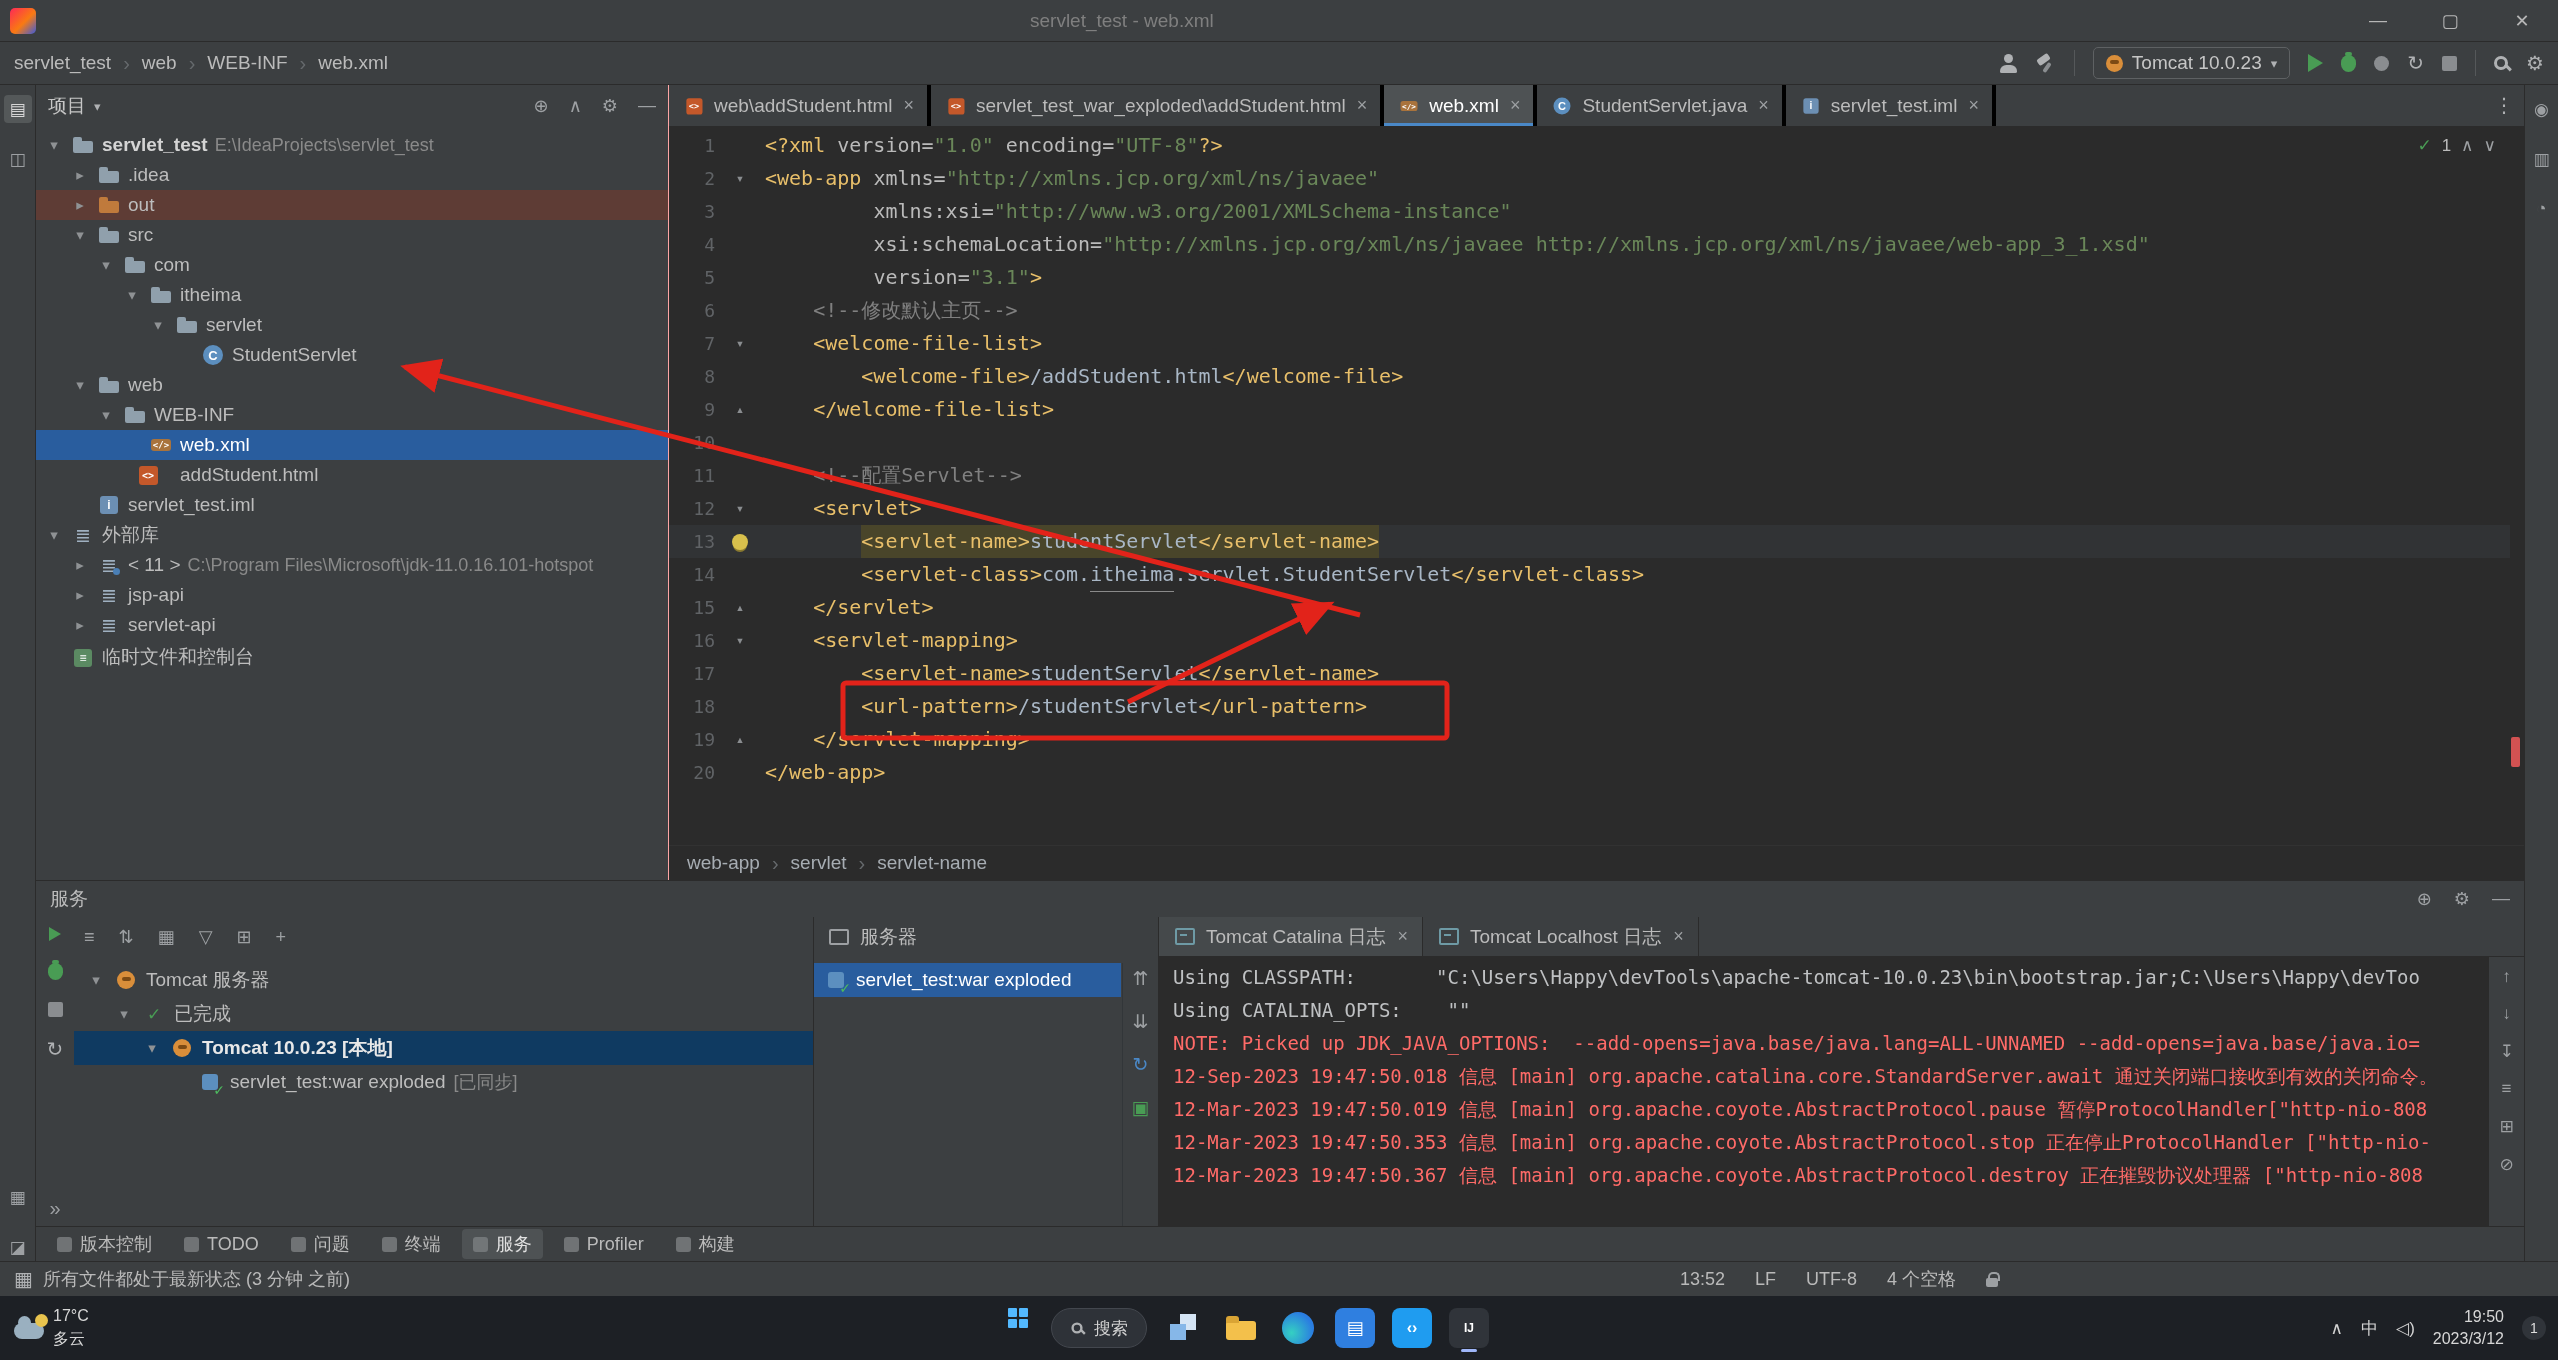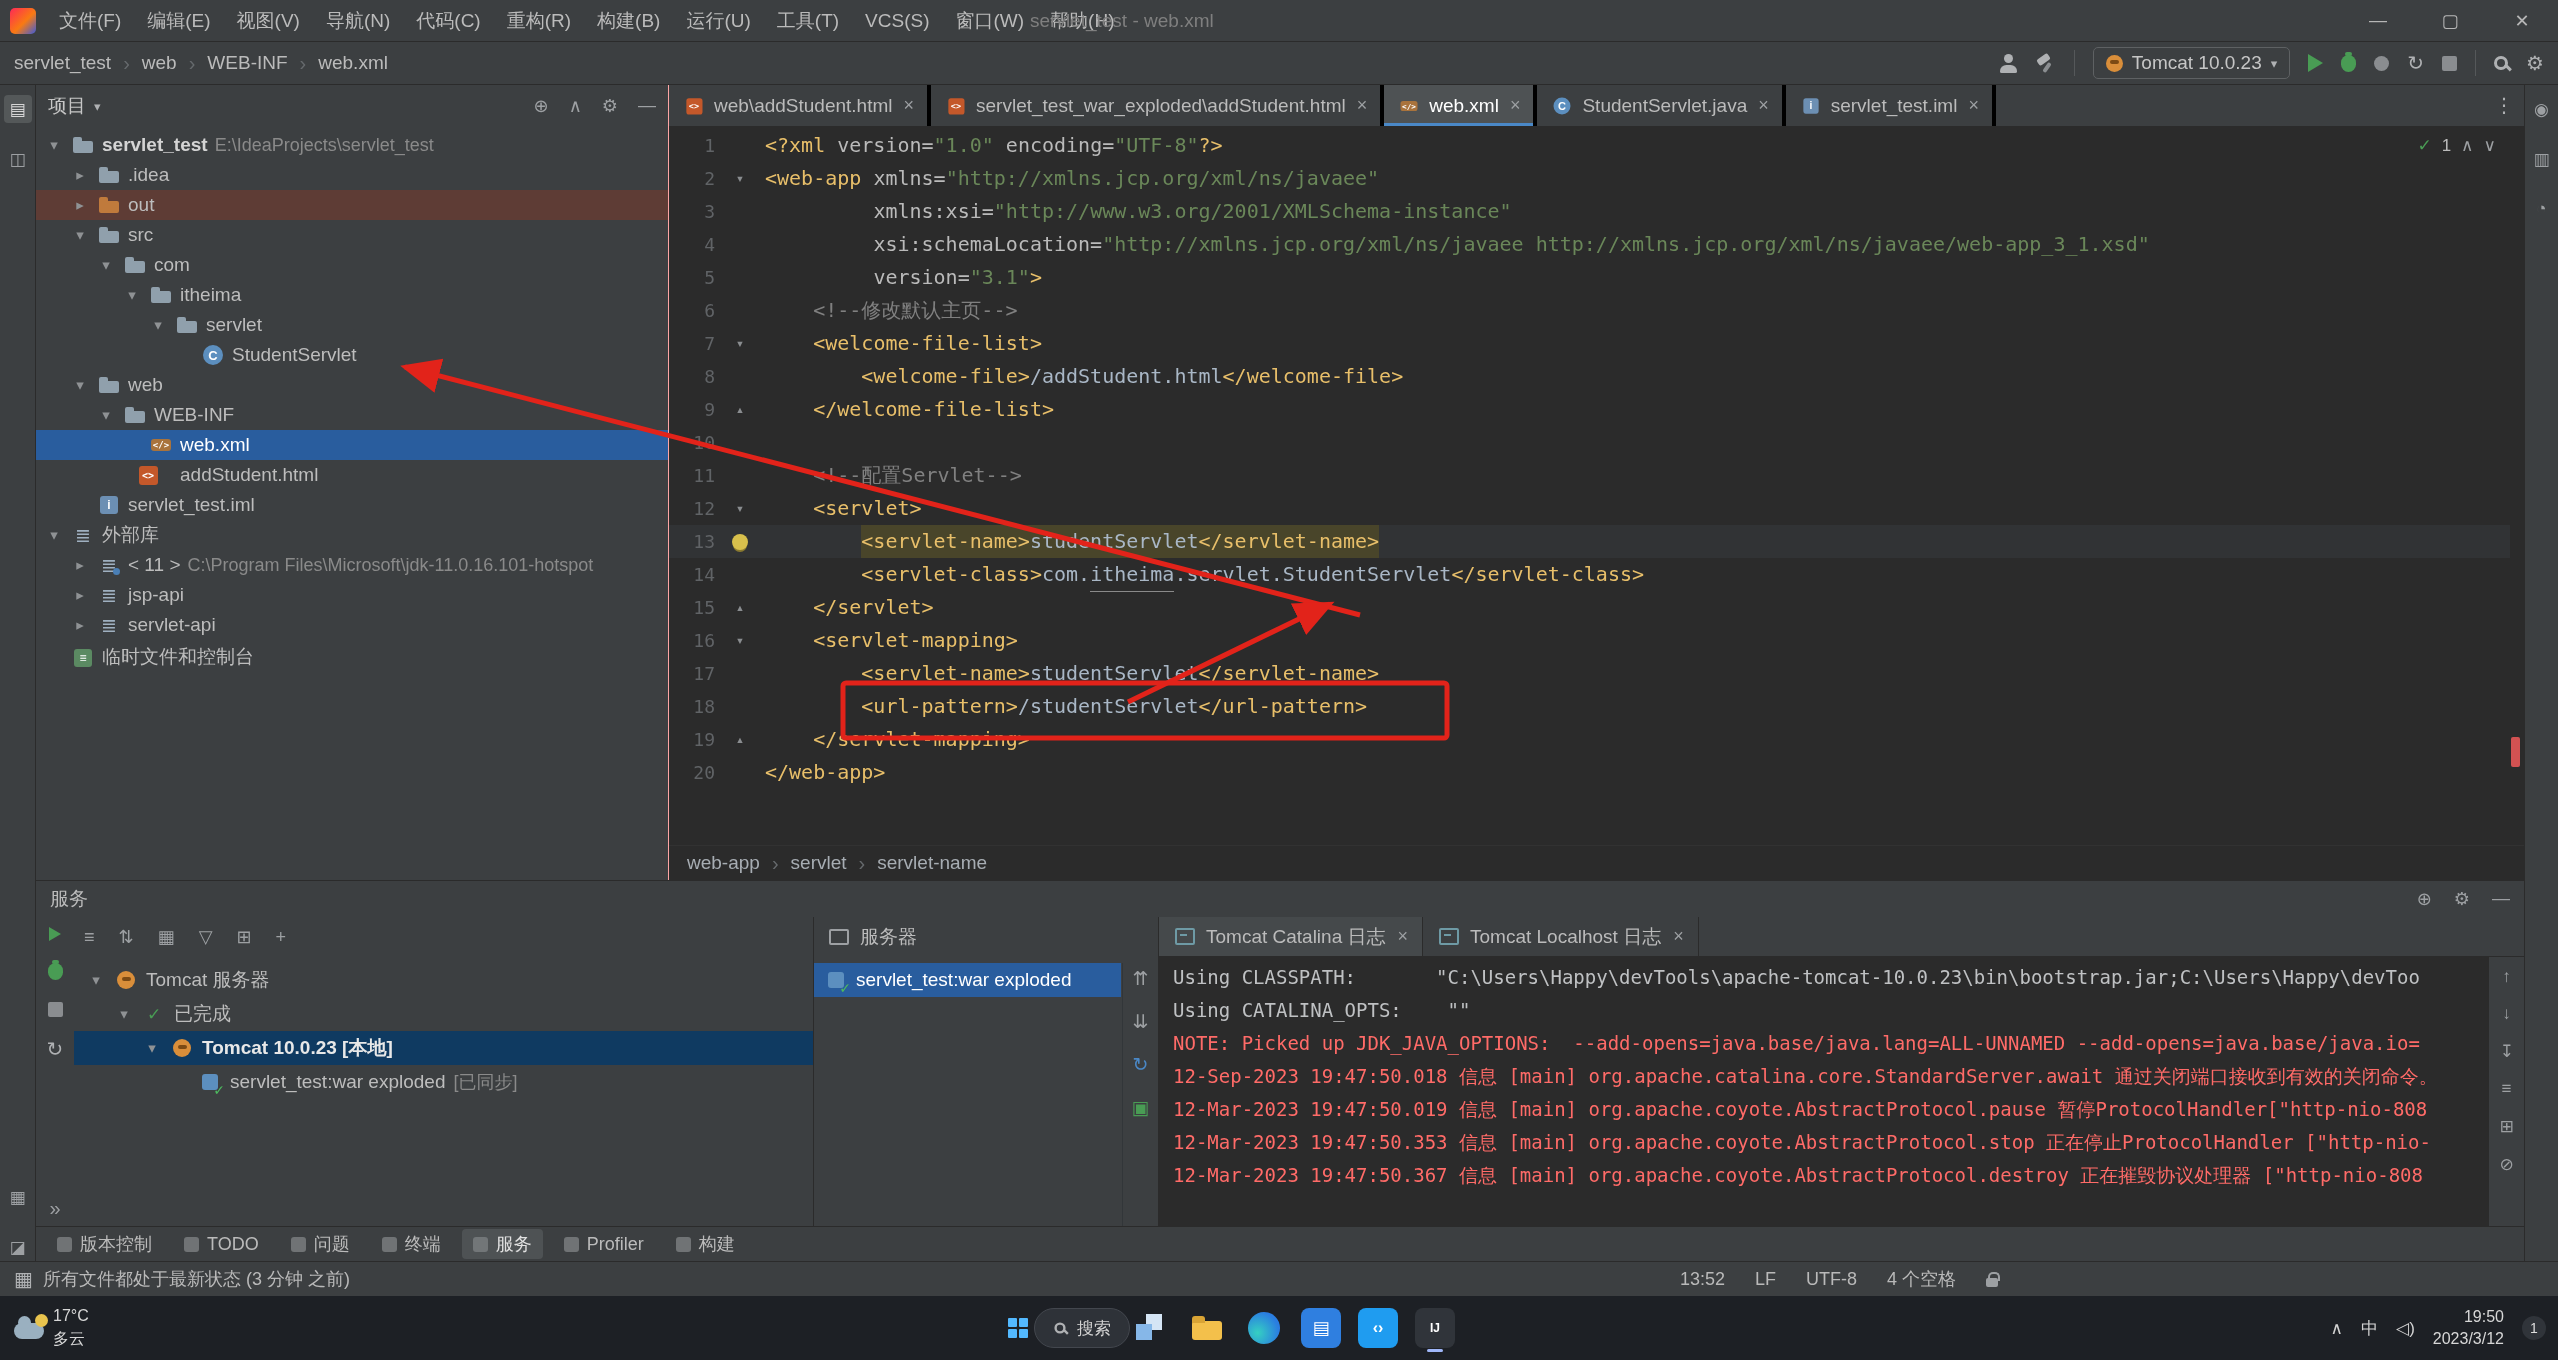--- a/index.html
+++ b/index.html
@@ -175,21 +175,21 @@
   .sb-left{display:flex;align-items:center;gap:10px}
   .sb-right{position:absolute;right:560px;display:flex;align-items:center;gap:30px}
 
   
   .taskbar{position:absolute;left:0;right:0;bottom:0;height:64px;background:#1d2025}
   .tb-weather{position:absolute;left:14px;top:8px;display:flex;align-items:center;gap:9px}
   .cloud{position:relative;width:30px;height:16px;background:#9ab0c0;border-radius:9px;margin-top:8px}
   .cloud::before{content:"";position:absolute;left:4px;top:-7px;width:13px;height:13px;border-radius:50%;background:#9ab0c0}
   .cloud::after{content:"";position:absolute;right:-4px;top:-9px;width:13px;height:13px;border-radius:50%;background:#e8c34d}
   .weather-txt{display:flex;flex-direction:column;line-height:23px;font-size:16px;color:#d7d7d7}
-  .tb-center{position:absolute;left:1002px;top:12px;display:flex;align-items:center;}
+  .tb-center{position:absolute;left:1002px;top:12px;display:flex;align-items:flex-start;gap:17px}
   .winlogo{display:grid;grid-template-columns:9px 9px;grid-template-rows:9px 9px;gap:2px;margin:0 6px}
   .winlogo i{background:#53b9ff;border-radius:1px}
   .search-pill{height:40px;display:flex;align-items:center;gap:10px;background:#2e3238;border:1px solid #43474e;
                border-radius:20px;padding:0 18px;color:#d2d2d2;font-size:17px}
   .search-pill .lens{transform:scale(.8)}
   .tb-icon{width:40px;height:40px;border-radius:6px;position:relative;display:flex;align-items:center;justify-content:center}
   .tb-icon.active{background:#30343a}
   .tb-icon.active::after{content:"";position:absolute;bottom:-4px;left:12px;width:16px;height:3px;border-radius:2px;background:#9fb6f8}
   .app-task-view{background:
       linear-gradient(#86b7e8,#86b7e8) 6px 16px/16px 16px no-repeat,
@@ -211,34 +211,20 @@
   
   .overlay{position:absolute;inset:0;z-index:50;pointer-events:none}
 </style>
 </head>
 <body>
 
 <div class="screen">
 
   <div class="titlebar">
     <div class="app-logo"></div>
-    <div class="menus">
-        <div class="menu-item">文件(F)</div>
-        <div class="menu-item">编辑(E)</div>
-        <div class="menu-item">视图(V)</div>
-        <div class="menu-item">导航(N)</div>
-        <div class="menu-item">代码(C)</div>
-        <div class="menu-item">重构(R)</div>
-        <div class="menu-item">构建(B)</div>
-        <div class="menu-item">运行(U)</div>
-        <div class="menu-item">工具(T)</div>
-        <div class="menu-item">VCS(S)</div>
-        <div class="menu-item">窗口(W)</div>
-        <div class="menu-item">帮助(H)</div>
-      </div>
     <div class="win-title">servlet_test - web.xml</div>
     <div class="win-controls">
       <div class="win-btn">—</div>
       <div class="win-btn">▢</div>
       <div class="win-btn">✕</div>
     </div>
   </div>
 
   <div class="navbar">
     <div class="nav-crumbs">

